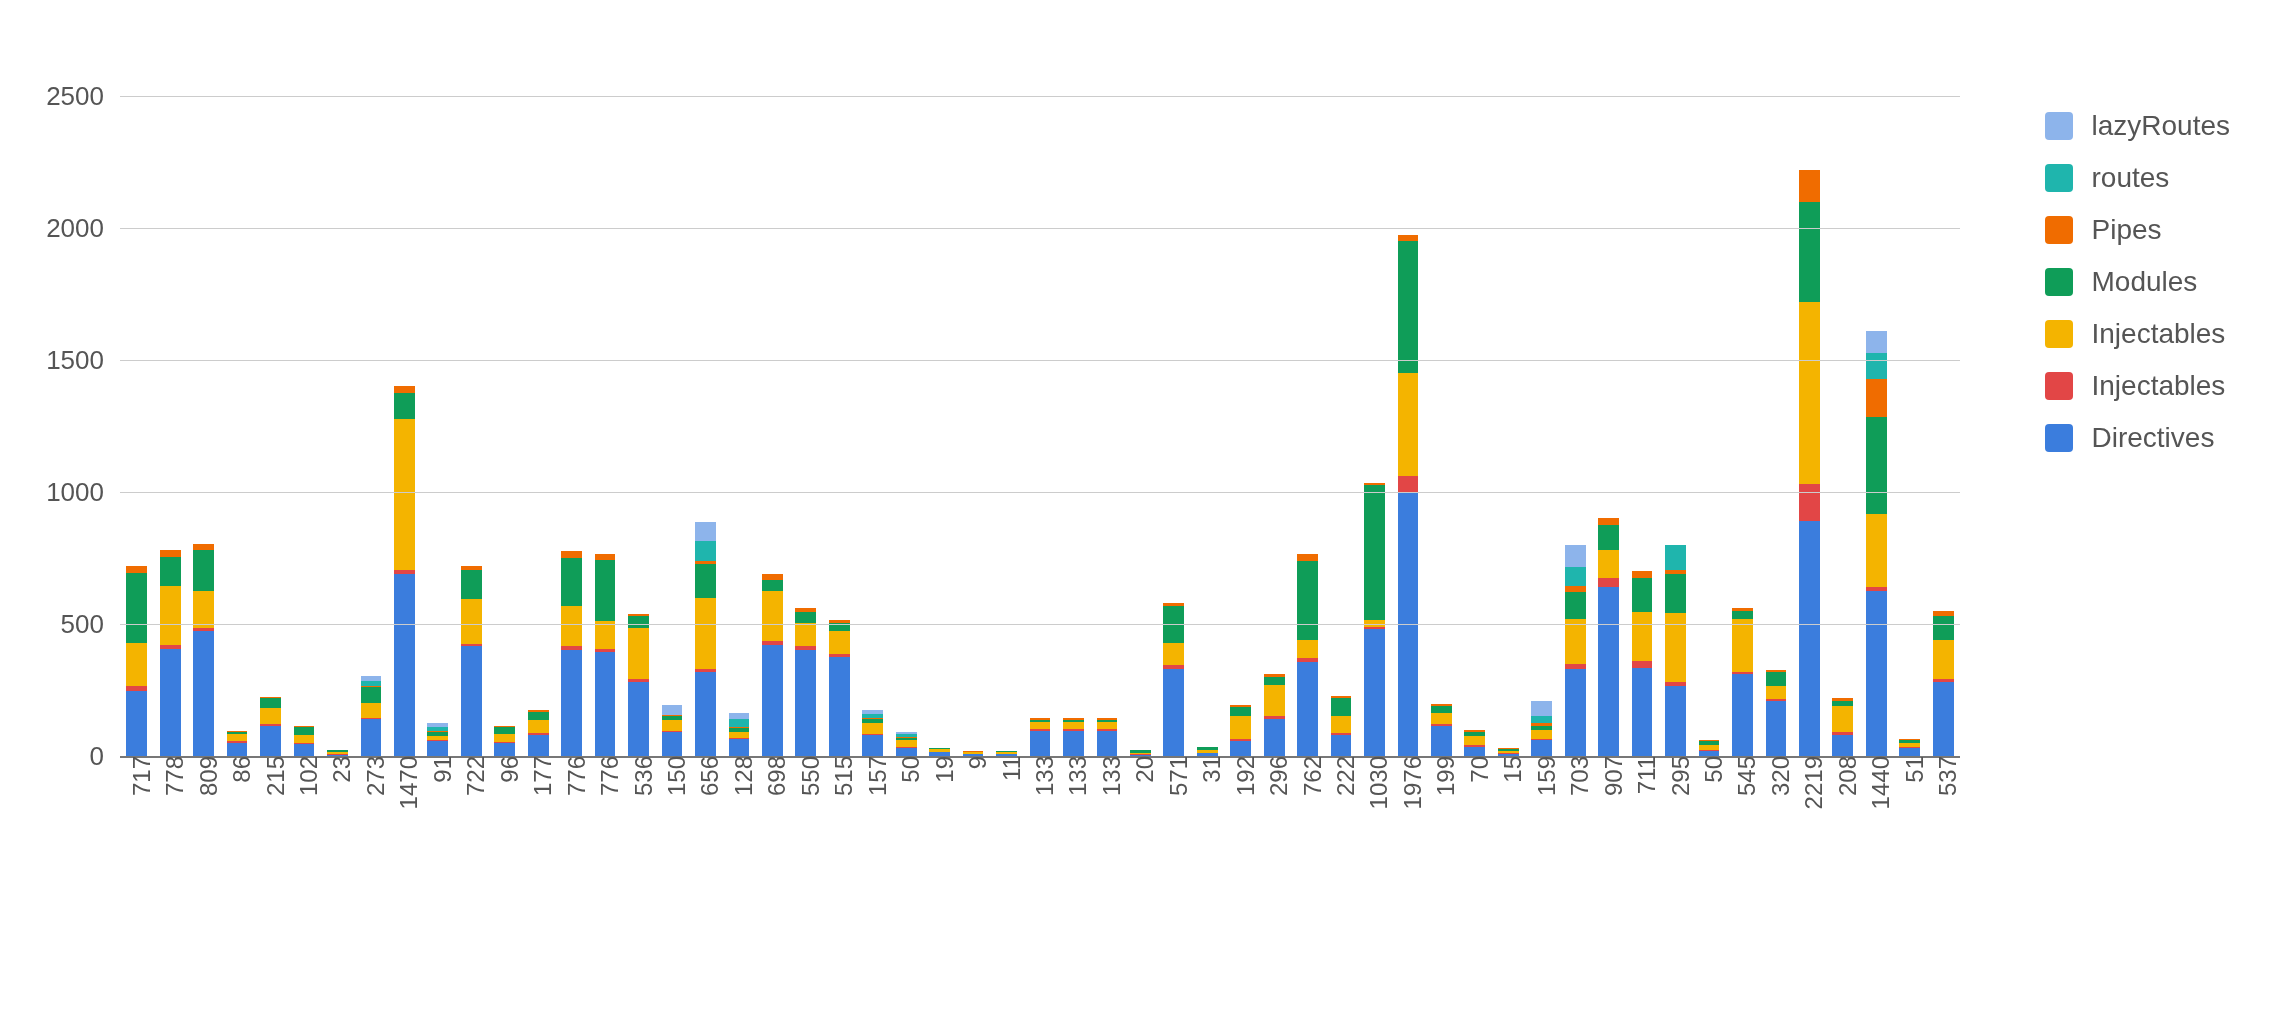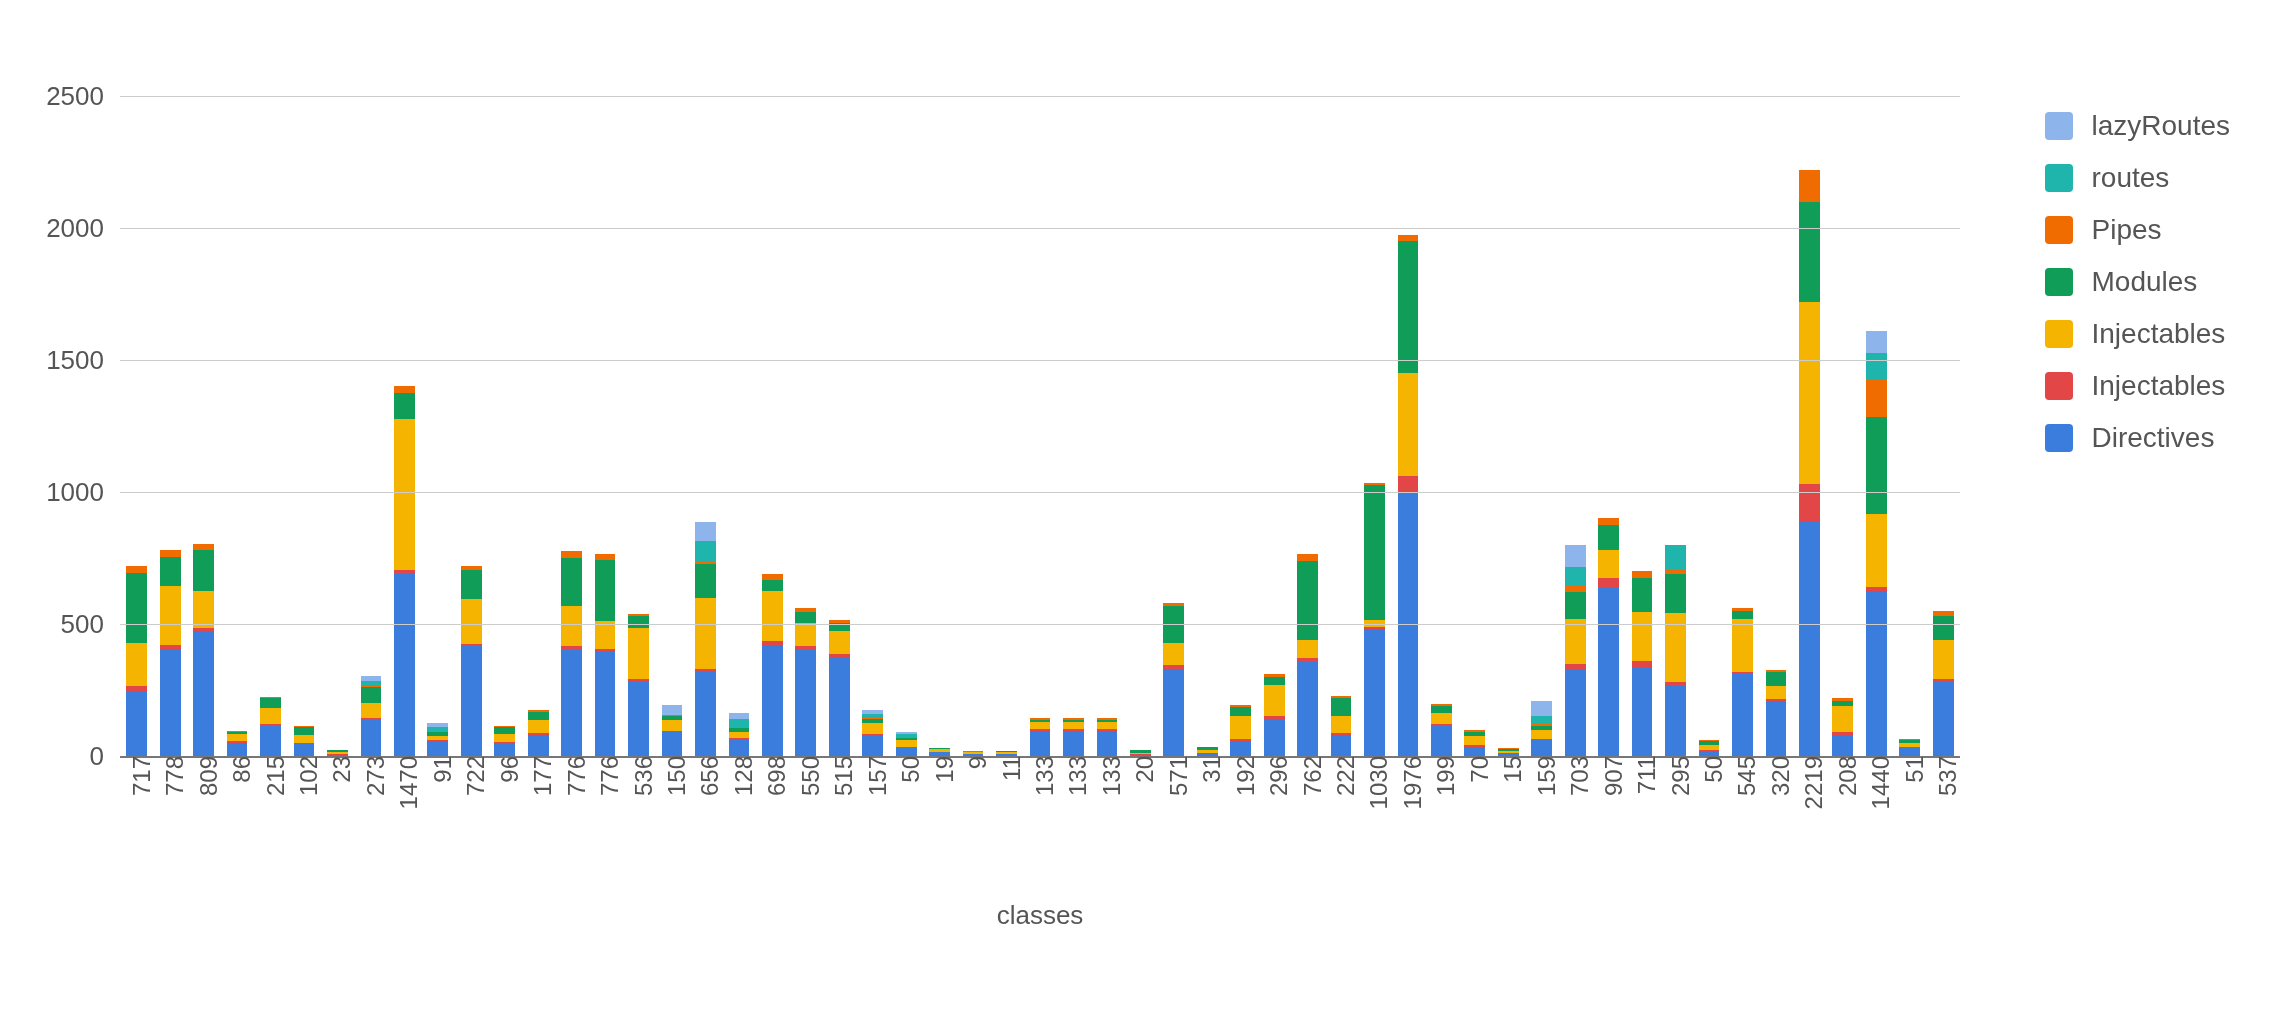--- a/index.html
+++ b/index.html
@@ -695,21 +695,20 @@
       <div class="grid-line" style="top: 396px;"></div>
       <div class="y-tick" style="top: 396px;">1000</div>
       <div class="grid-line" style="top: 264px;"></div>
       <div class="y-tick" style="top: 264px;">1500</div>
       <div class="grid-line" style="top: 132px;"></div>
       <div class="y-tick" style="top: 132px;">2000</div>
       <div class="grid-line" style="top: 0px;"></div>
       <div class="y-tick" style="top: 0px; margin-left: 17px;">2500</div>
     </div>
 
-  <div class="x-axis-label">classes</div>
 
   <div class="legend" id="legend">
       <div class="legend-item">
         <div class="swatch" style="background: rgb(141, 180, 235);"></div>
         <span>lazyRoutes</span>
       </div>
       <div class="legend-item">
         <div class="swatch" style="background: rgb(31, 181, 173);"></div>
         <span>routes</span>
       </div>

